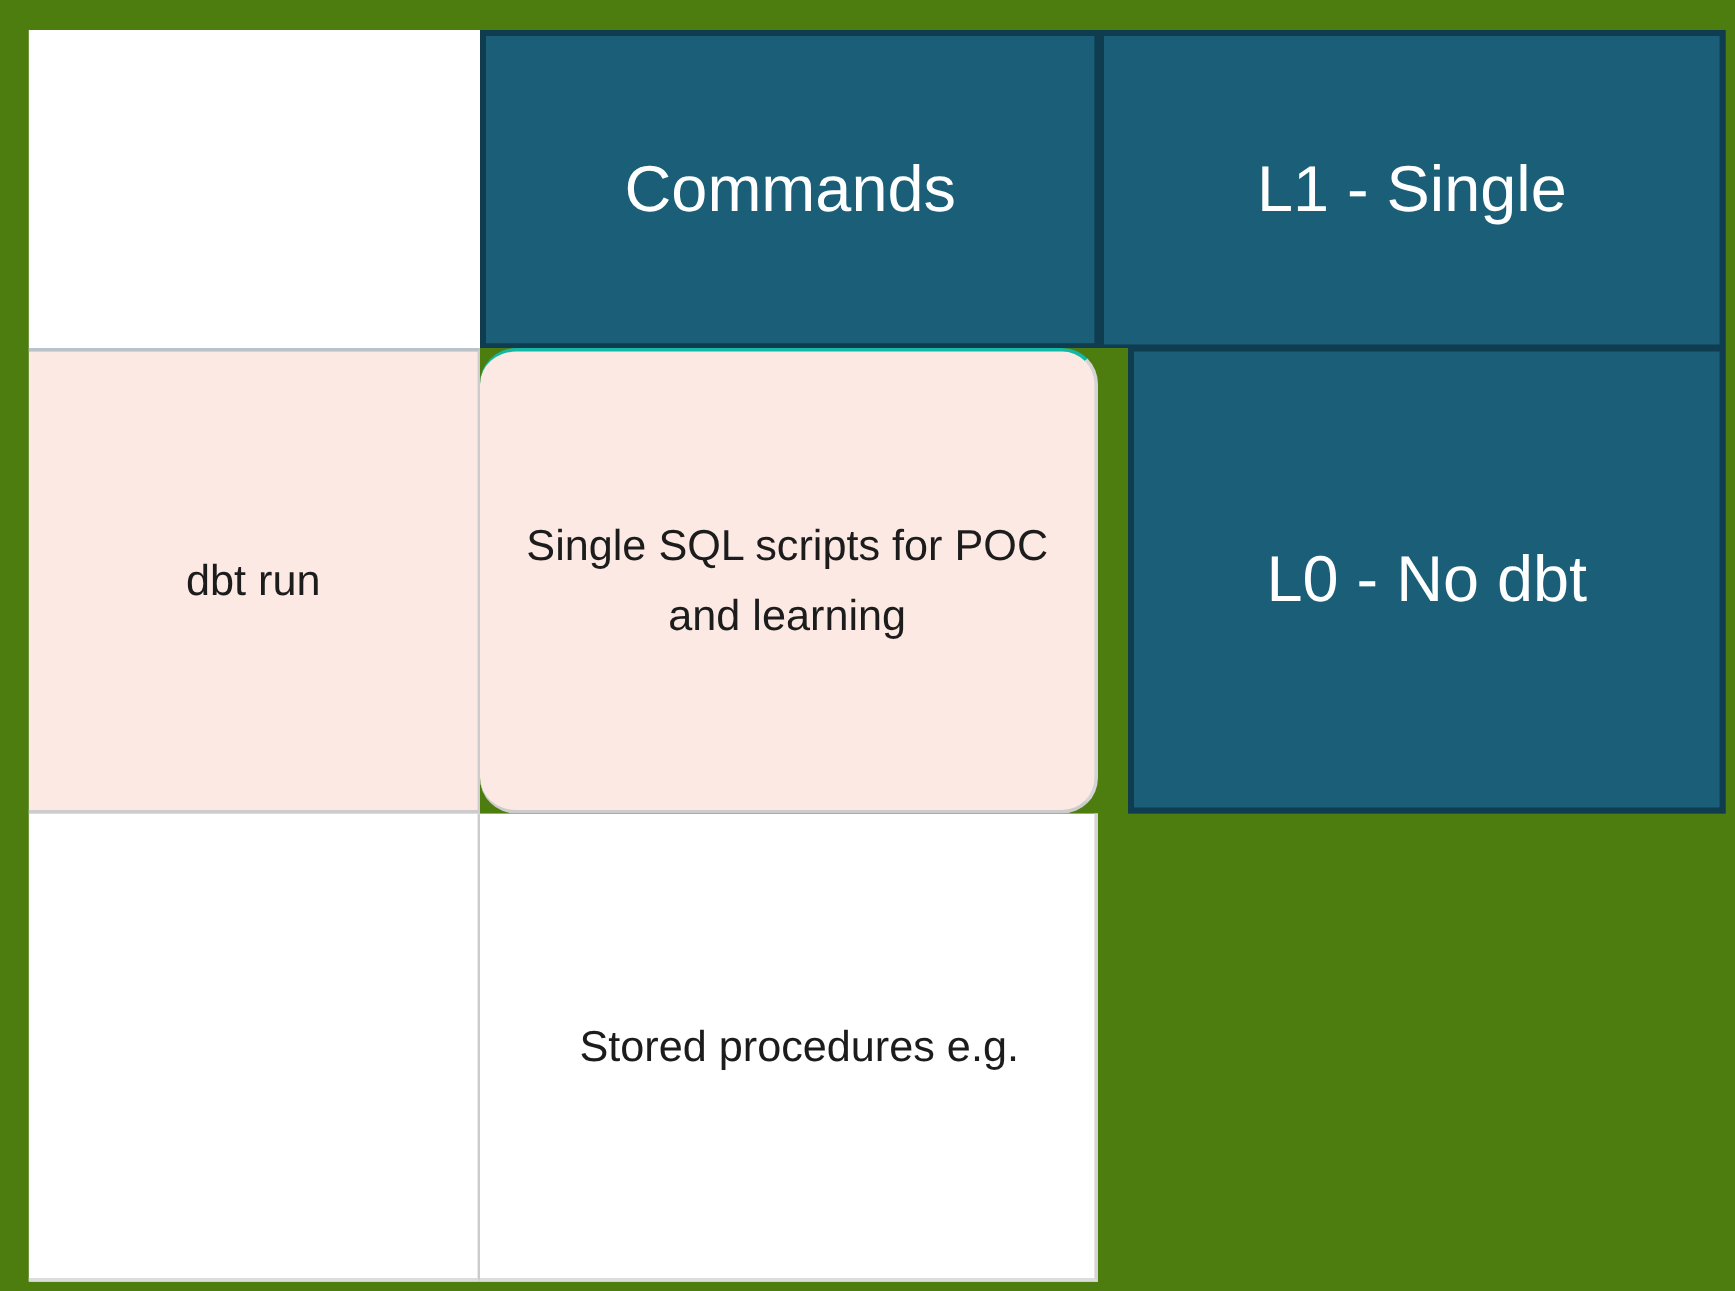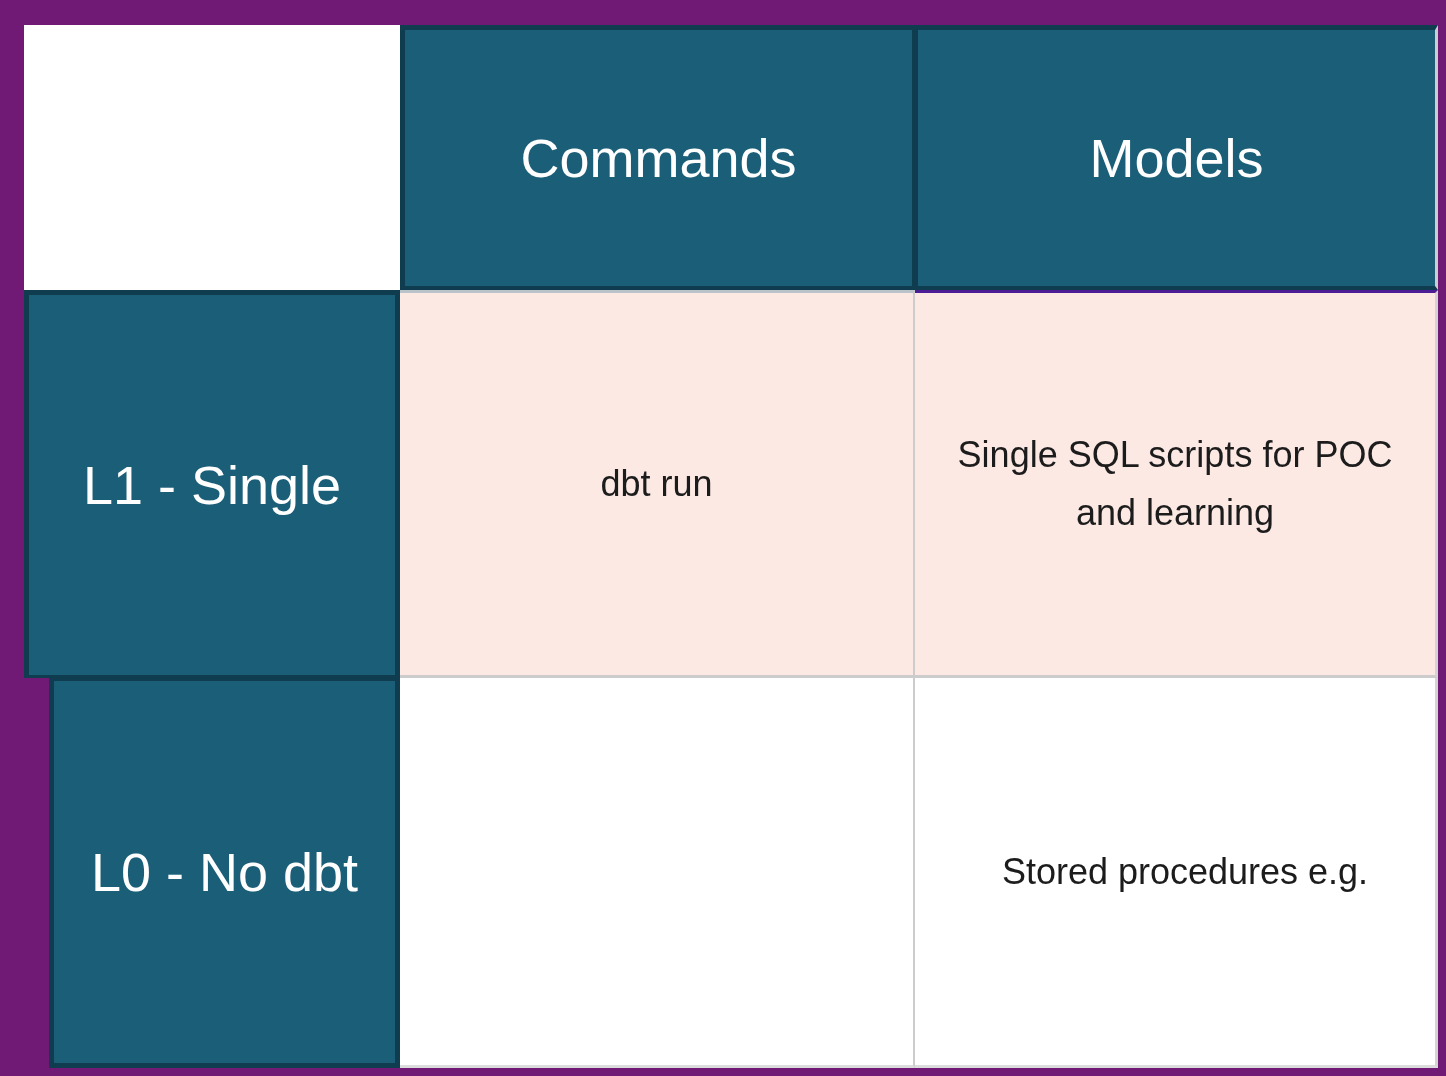--- a/index.html
+++ b/index.html
@@ -5,21 +5,21 @@
   html, body {
     margin: 0;
     padding: 0;
     background: #ffffff;
     font-family: "Liberation Sans", "DejaVu Sans", sans-serif;
   }
   .canvas {
     position: relative;
     width: 1446px;
     height: 1076px;
-    background: #701a75;
+    background: #4d7c0f;
     overflow: hidden;
   }
   .matrix {
     position: absolute;
     left: 24px;
     top: 25px;
     display: grid;
     grid-template-columns: 376px 515px 523px;
     grid-template-rows: 265px 388px 390px;
   }
@@ -72,42 +72,42 @@
   .white {
     background: #ffffff;
     padding-left: 44px;
   }
   .l1-commands {
     border-top: 3px solid #b9c3c9;
     border-right: 2px solid var(--grid-line, #CCCCCC);
     border-bottom: 3px solid var(--grid-line, #CCCCCC);
   }
   .l1-models {
-    border-top: 3px solid #4c1d95;
+    border-top: 3px solid #14b8a6;
     border-bottom: 3px solid var(--grid-line, #CCCCCC);
     border-right: 3px solid #d4d4d4;
+    border-radius: 30px;
   }
   .l0-commands {
     border-right: 2px solid var(--grid-line, #CCCCCC);
     border-bottom: 3px solid #dcdcdc;
   }
   .l0-models {
     border-right: 3px solid #d4d4d4;
     border-bottom: 3px solid #dcdcdc;
   }
 </style>
 </head>
 <body>
 
 <div class="canvas">
   <div class="matrix">
 
     <div class="cell corner"></div>
     <div class="cell th col-commands">Commands</div>
-    <div class="cell th col-models">Models</div>
 
     <div class="cell th row-l1">L1 - Single</div>
     <div class="cell body-cell pink l1-commands">dbt run</div>
     <div class="cell body-cell pink l1-models">Single SQL scripts for POC and learning</div>
 
     <div class="cell th row-l0">L0 - No dbt</div>
     <div class="cell body-cell white l0-commands"></div>
     <div class="cell body-cell white l0-models">Stored procedures e.g.</div>
 
   </div>

